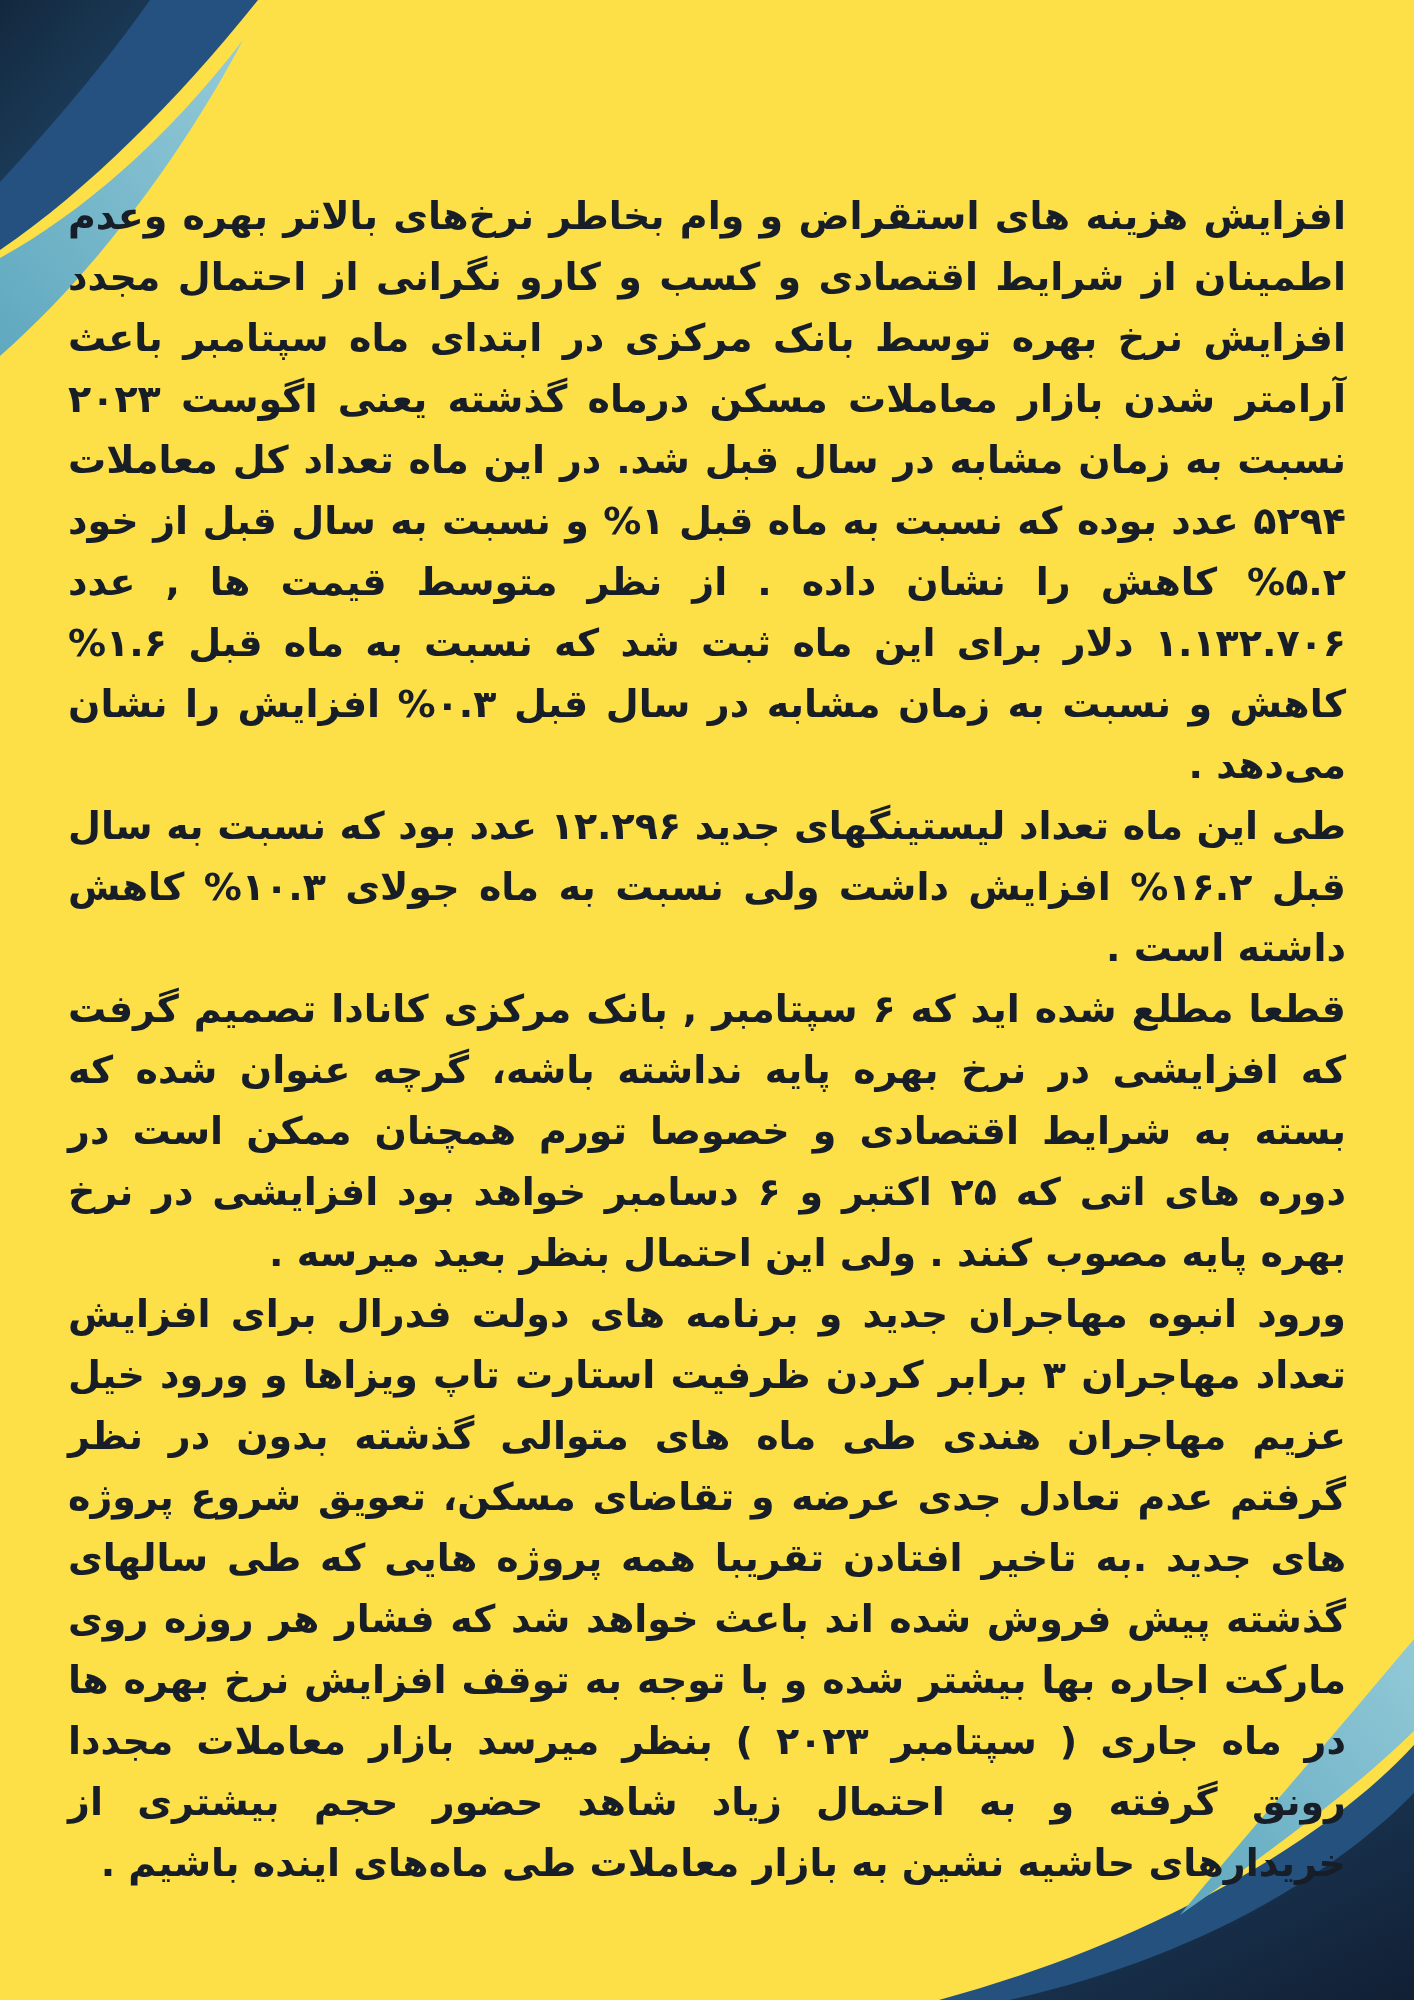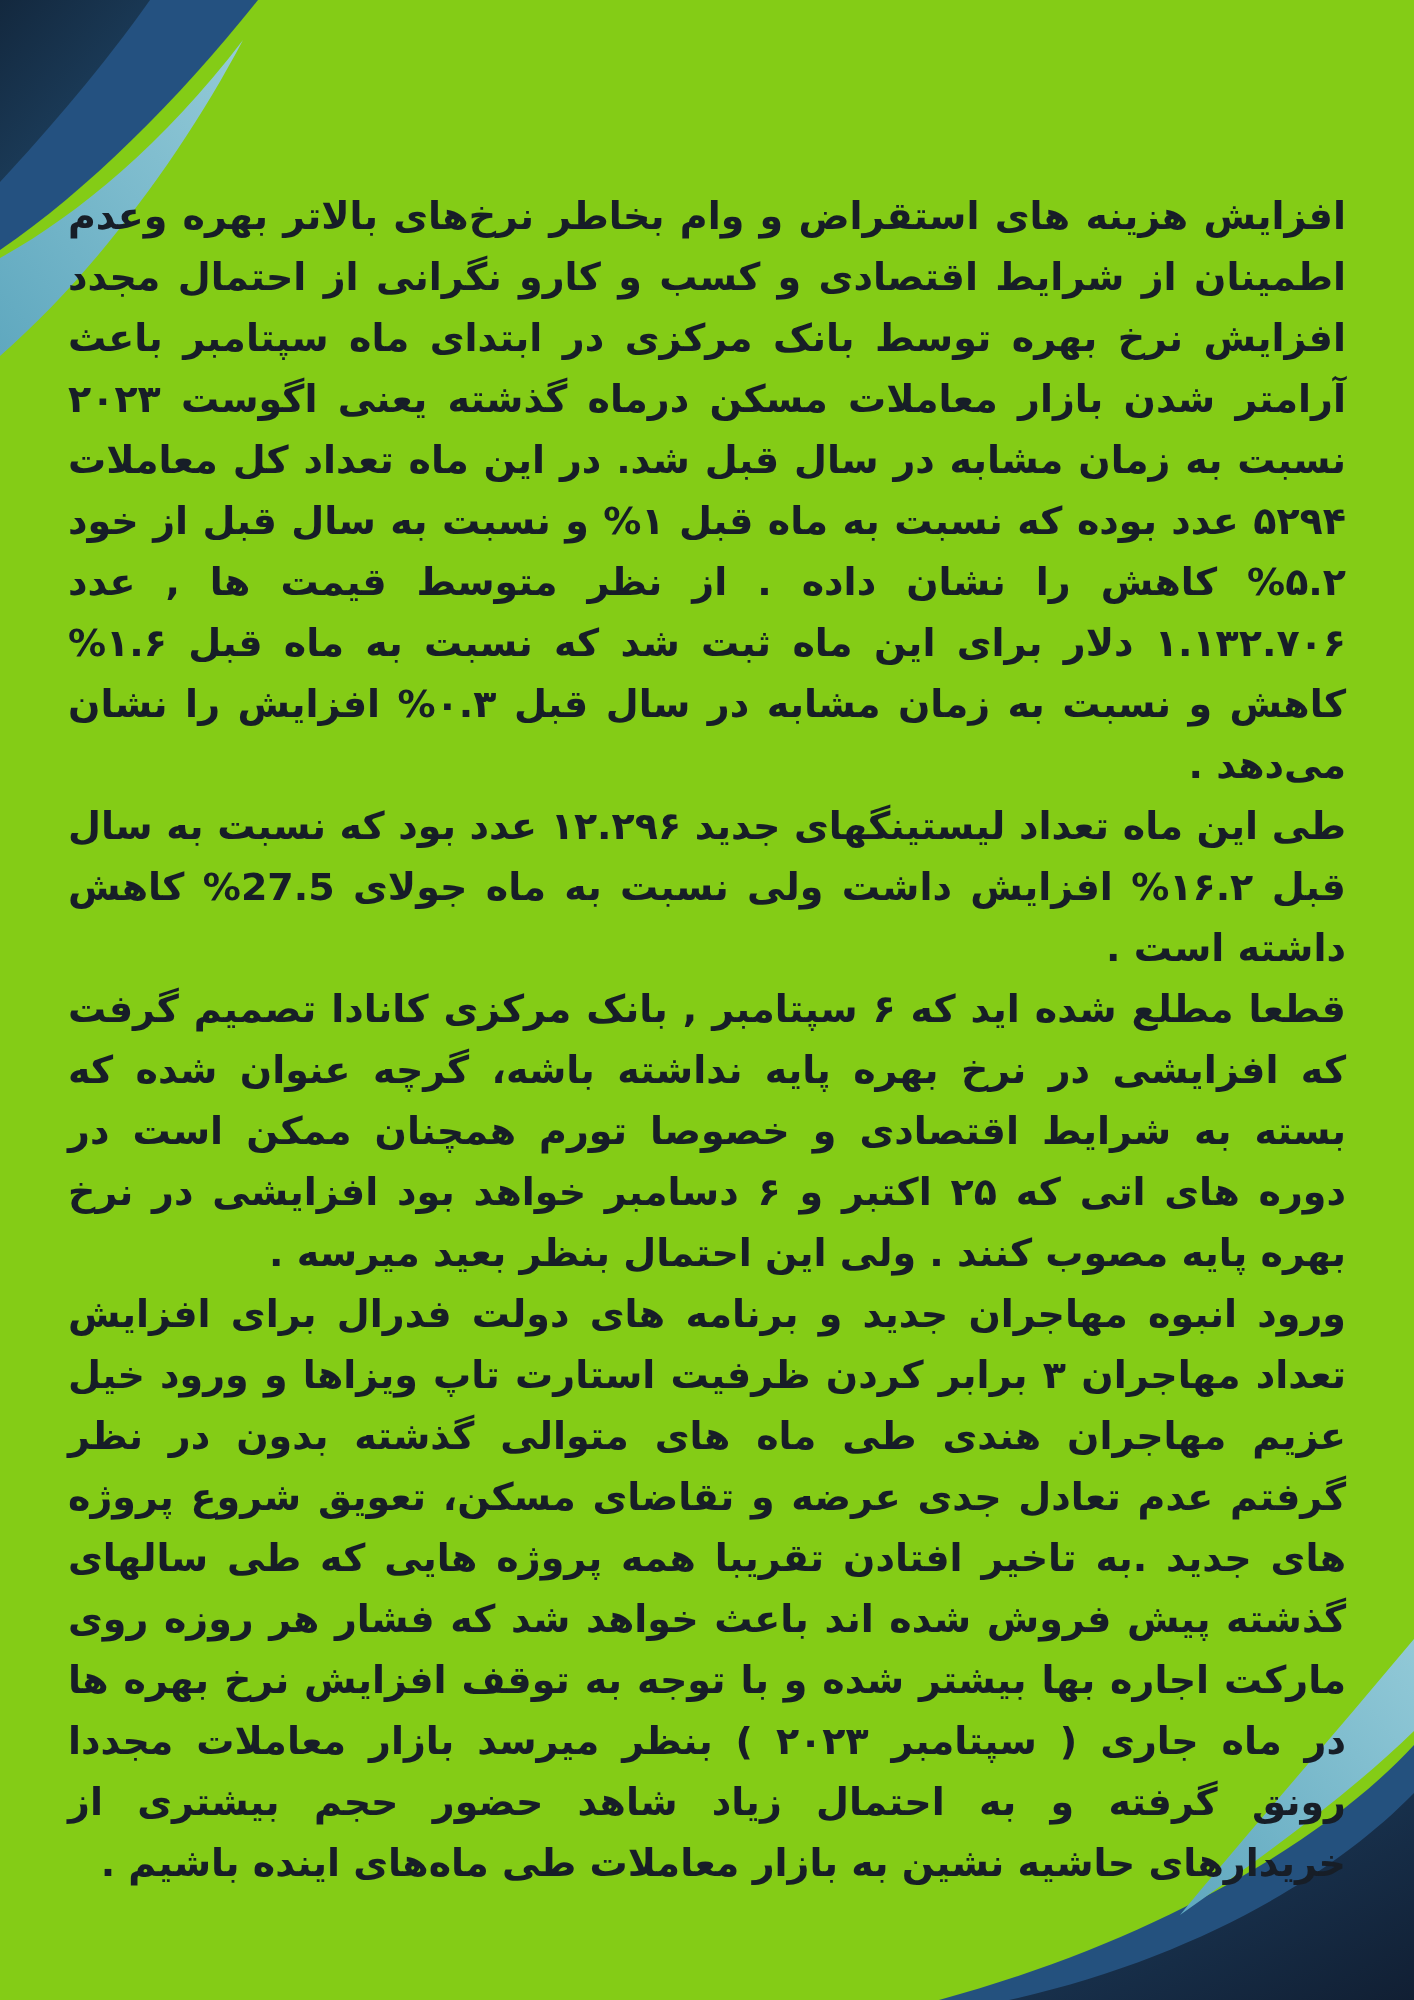--- a/index.html
+++ b/index.html
@@ -1,21 +1,21 @@
 <!DOCTYPE html>
 <html lang="fa"><head>
 <meta charset="utf-8">
 <style>
   html, body { margin: 0; padding: 0; }
   body { background: #ffffff; }
   .page {
     position: relative;
     width: 1414px;
     height: 2000px;
-    background: #84cc16;
+    background: #fde047;
     overflow: hidden;
     font-family: "DejaVu Sans", sans-serif;
   }
   .corner { position: absolute; display: block; pointer-events: none; }
   .corner-tl { top: 0; left: 0; width: 300px; height: 440px; }
   .corner-br { bottom: 0; right: 0; width: 480px; height: 445px; }
   .content {
     position: absolute;
     top: 186px;
     right: 68px;
@@ -63,18 +63,18 @@
         <stop offset="1" stop-color="#92c9d7"></stop>
       </linearGradient>
     </defs>
     <path d="M480,190 C390,288 215,388 5,445 L480,445 Z" fill="#24517e"></path>
     <path d="M480,238 C398,322 258,404 75,445 L480,445 Z" fill="url(#gnavyBR)"></path>
     <path d="M246,360 C334,298 414,240 480,176 L480,84 C398,182 314,278 246,360 Z" fill="url(#gtealBR)"></path>
   </svg>
 
   <div class="content" style="color: rgb(23, 30, 39);">
     <p>افزایش هزینه های استقراض و وام بخاطر نرخ‌های بالاتر بهره وعدم اطمینان از شرایط اقتصادی و کسب و کارو نگرانی از احتمال مجدد افزایش نرخ بهره توسط بانک مرکزی در ابتدای ماه سپتامبر باعث آرامتر شدن بازار معاملات مسکن درماه گذشته یعنی اگوست ۲۰۲۳ نسبت به زمان مشابه در سال قبل شد. در این ماه تعداد کل معاملات ۵۲۹۴ عدد بوده که نسبت به ماه قبل ۱% و نسبت به سال قبل از خود ۵.۲% کاهش را نشان داده . از نظر متوسط قیمت ها , عدد ۱.۱۳۲.۷۰۶ دلار برای این ماه ثبت شد که نسبت به ماه قبل ۱.۶% کاهش و نسبت به زمان مشابه در سال قبل ۰.۳% افزایش را نشان می‌دهد .</p>
-    <p>طی این ماه تعداد لیستینگهای جدید ۱۲.۲۹۶ عدد بود که نسبت به سال قبل ۱۶.۲% افزایش داشت ولی نسبت به ماه جولای 27.5% کاهش داشته است .</p>
+    <p>طی این ماه تعداد لیستینگهای جدید ۱۲.۲۹۶ عدد بود که نسبت به سال قبل ۱۶.۲% افزایش داشت ولی نسبت به ماه جولای ۱۰.۳% کاهش داشته است .</p>
     <p>قطعا مطلع شده اید که ۶ سپتامبر , بانک مرکزی کانادا تصمیم گرفت که افزایشی در نرخ بهره پایه نداشته باشه، گرچه عنوان شده که بسته به شرایط اقتصادی و خصوصا تورم همچنان ممکن است در دوره های اتی که ۲۵ اکتبر و ۶ دسامبر خواهد بود افزایشی در نرخ بهره پایه مصوب کنند . ولی این احتمال بنظر بعید میرسه .</p>
     <p>ورود انبوه مهاجران جدید و برنامه های دولت فدرال برای افزایش تعداد مهاجران ۳ برابر کردن ظرفیت استارت تاپ ویزاها و ورود خیل عزیم مهاجران هندی طی ماه های متوالی گذشته بدون در نظر گرفتم عدم تعادل جدی عرضه و تقاضای مسکن، تعویق شروع پروژه های جدید .به تاخیر افتادن تقریبا همه پروژه هایی که طی سالهای گذشته پیش فروش شده اند باعث خواهد شد که فشار هر روزه روی مارکت اجاره بها بیشتر شده و با توجه به توقف افزایش نرخ بهره ها در ماه جاری ( سپتامبر ۲۰۲۳ ) بنظر میرسد بازار معاملات مجددا رونق گرفته و به احتمال زیاد شاهد حضور حجم بیشتری از خریدارهای حاشیه نشین به بازار معاملات طی ماه‌های اینده باشیم .</p>
   </div>
 
 </div>
 
 </body></html>

